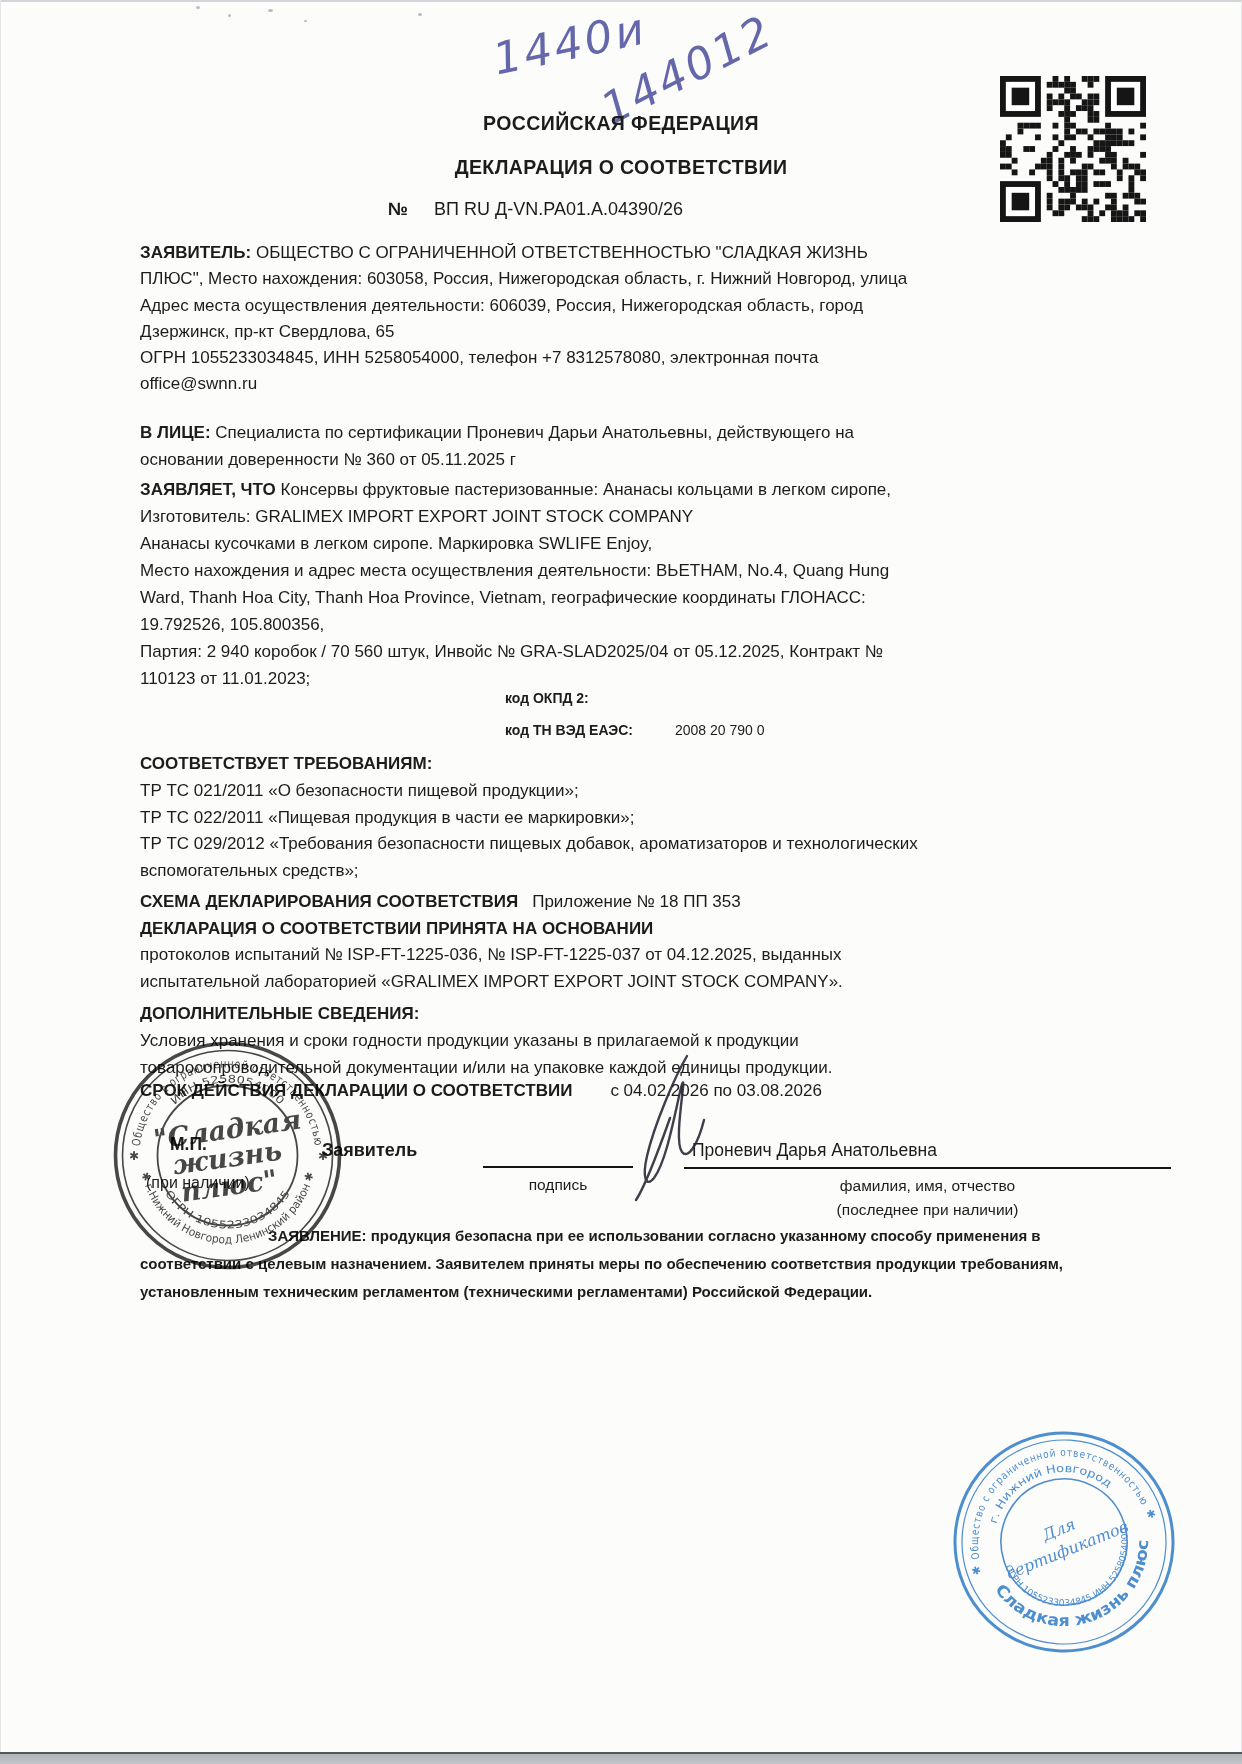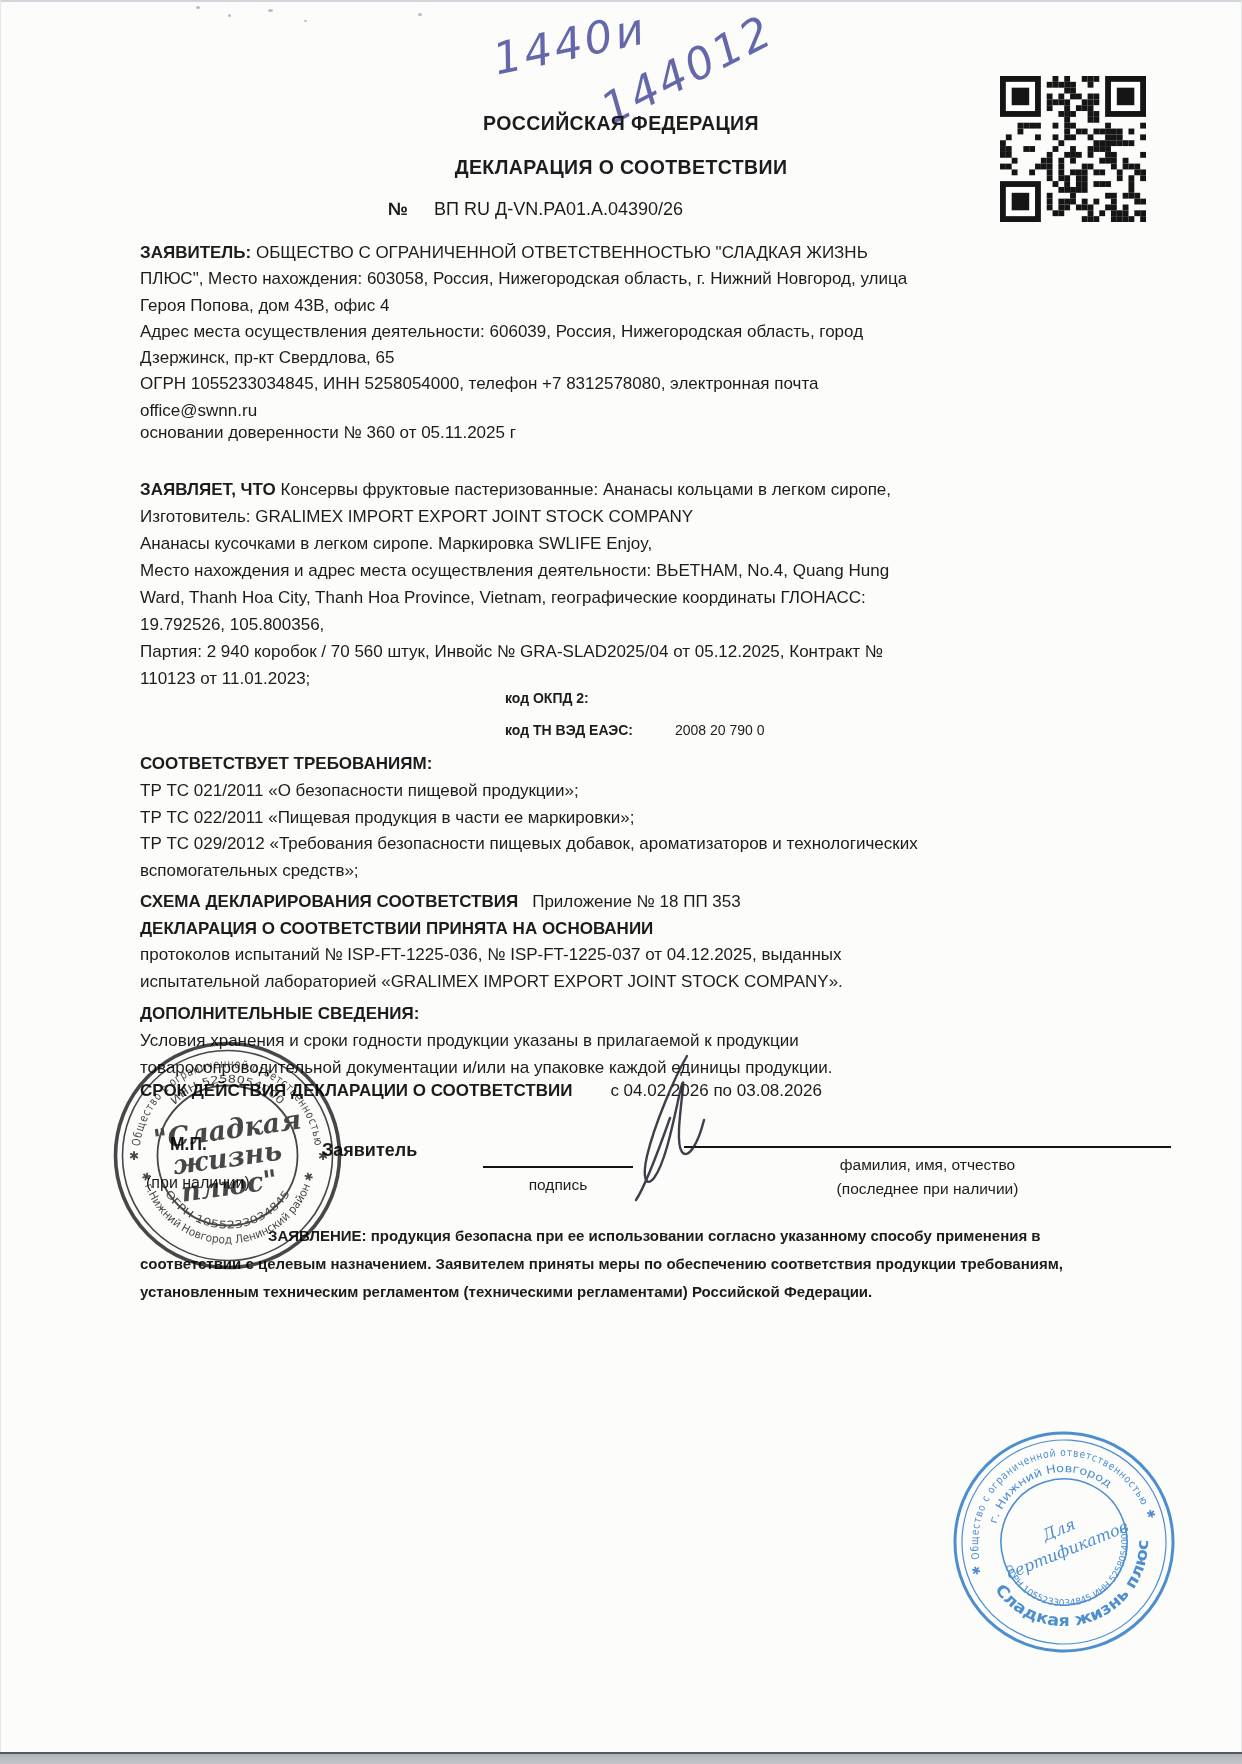--- a/index.html
+++ b/index.html
@@ -283,28 +283,28 @@
 
   <div class="hdr" style="top:112px;">РОССИЙСКАЯ ФЕДЕРАЦИЯ</div>
   <div class="hdr" style="top:156px;">ДЕКЛАРАЦИЯ О СООТВЕТСТВИИ</div>
   <div class="numline">
     <b>№</b><span class="gap"></span><span>ВП RU Д-VN.РА01.А.04390/26</span>
   </div>
 
   <div class="sec" style="top:240px;line-height:26.3px;">
     <div class="ln"><b class="lead">ЗАЯВИТЕЛЬ:</b> <span>ОБЩЕСТВО С ОГРАНИЧЕННОЙ ОТВЕТСТВЕННОСТЬЮ "СЛАДКАЯ ЖИЗНЬ</span></div>
     <div class="ln">ПЛЮС", Место нахождения: 603058, Россия, Нижегородская область, г. Нижний Новгород, улица</div>
-    <div class="ln">Героя Попова, дом 43В, офис 4</div>
     <div class="ln">Адрес места осуществления деятельности: 606039, Россия, Нижегородская область, город</div>
     <div class="ln">Дзержинск, пр-кт Свердлова, 65</div>
     <div class="ln">ОГРН 1055233034845, ИНН 5258054000, телефон +7 8312578080, электронная почта</div>
     <div class="ln">office@swnn.ru</div>
   </div>
 
   <div class="sec" style="top:420px;line-height:26.5px;">
+    <div class="ln"><b class="lead">В ЛИЦЕ:</b> <span>Специалиста по сертификации Проневич Дарьи Анатольевны, действующего на</span></div>
     <div class="ln">основании доверенности № 360 от 05.11.2025 г</div>
   </div>
 
   <div class="sec" style="top:476px;line-height:27px;">
     <div class="ln"><b class="lead">ЗАЯВЛЯЕТ, ЧТО</b> <span>Консервы фруктовые пастеризованные: Ананасы кольцами в легком сиропе,</span></div>
     <div class="ln">Изготовитель: GRALIMEX IMPORT EXPORT JOINT STOCK COMPANY</div>
     <div class="ln">Ананасы кусочками в легком сиропе. Маркировка SWLIFE Enjoy,</div>
     <div class="ln">Место нахождения и адрес места осуществления деятельности: ВЬЕТНАМ, No.4, Quang Hung</div>
     <div class="ln">Ward, Thanh Hoa City, Thanh Hoa Province, Vietnam, географические координаты ГЛОНАСС:</div>
     <div class="ln">19.792526, 105.800356,</div>
@@ -343,20 +343,21 @@
   <div class="sec" style="top:1081px;">
     <div class="ln"><b class="lead">СРОК ДЕЙСТВИЯ ДЕКЛАРАЦИИ О СООТВЕТСТВИИ</b><span class="validity-val">с 04.02.2026 по 03.08.2026</span></div>
   </div>
 
   <div class="mp">М.П.</div>
   <div class="mp-note">(при наличии)</div>
   <div class="applicant-label">Заявитель</div>
   <div class="sig-line"></div>
   <div class="sig-caption">подпись</div>
   <div class="fio-wrap">
+    <div class="fio-name">Проневич Дарья Анатольевна</div>
     <div class="fio-line"></div>
     <div class="fio-cap">фамилия, имя, отчество</div>
     <div class="fio-cap2">(последнее при наличии)</div>
   </div>
 
   <svg class="squiggle" width="170" height="160" viewBox="0 0 170 160">
     <g fill="none" stroke="#2b2b38" stroke-width="2.4" stroke-linecap="round" opacity="0.9">
       <path d="M95,8 C82,30 62,78 55,108 C50,130 54,140 62,130 C74,114 82,70 88,44 C90,35 92,30 91,40 C88,66 84,96 90,104 C96,112 106,96 112,72"></path>
       <path d="M78,70 C66,104 52,140 44,152"></path>
     </g>

